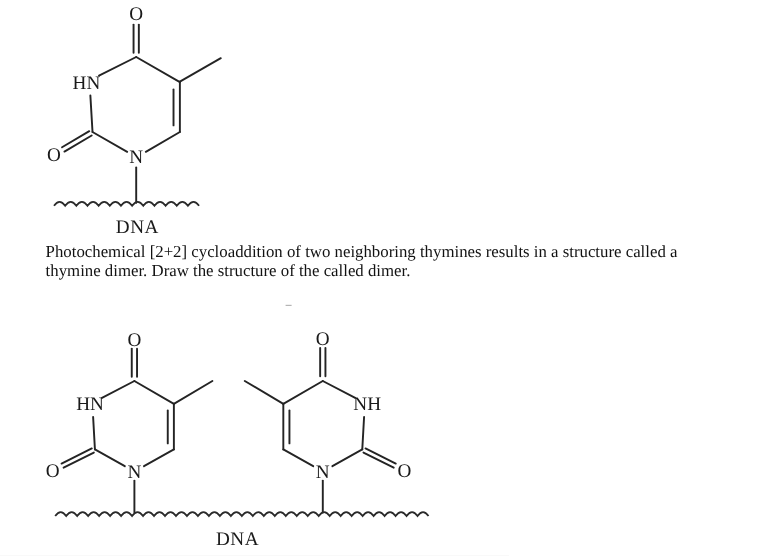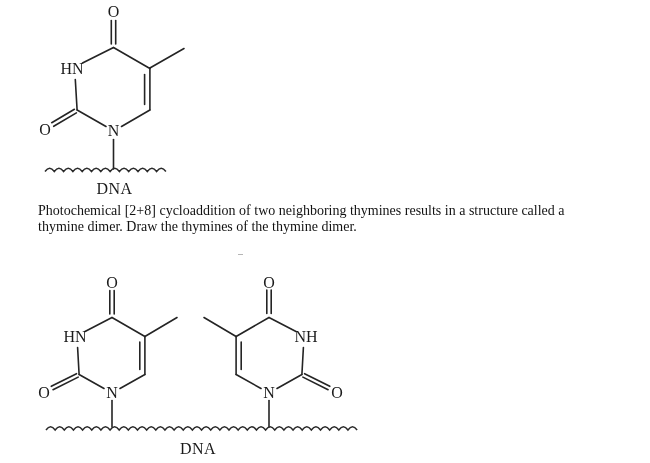--- a/index.html
+++ b/index.html
@@ -103,19 +103,19 @@
       <text class="atom" x="269" y="398" text-anchor="middle">N</text>
     </g>
 
     <g>
       <path class="wavy" d="M46 430 q4.575 -6.5 9.15 0 q4.575 -6.5 9.15 0 q4.575 -6.5 9.15 0 q4.575 -6.5 9.15 0 q4.575 -6.5 9.15 0 q4.575 -6.5 9.15 0 q4.575 -6.5 9.15 0 q4.575 -6.5 9.15 0 q4.575 -6.5 9.15 0 q4.575 -6.5 9.15 0 q4.575 -6.5 9.15 0 q4.575 -6.5 9.15 0 q4.575 -6.5 9.15 0 q4.575 -6.5 9.15 0 q4.575 -6.5 9.15 0 q4.575 -6.5 9.15 0 q4.575 -6.5 9.15 0 q4.575 -6.5 9.15 0 q4.575 -6.5 9.15 0 q4.575 -6.5 9.15 0 q4.575 -6.5 9.15 0 q4.575 -6.5 9.15 0 q4.575 -6.5 9.15 0 q4.575 -6.5 9.15 0 q4.575 -6.5 9.15 0 q4.575 -6.5 9.15 0 q4.575 -6.5 9.15 0 q4.575 -6.5 9.15 0 q4.575 -6.5 9.15 0 q4.575 -6.5 9.15 0 q4.575 -6.5 9.15 0 q4.575 -6.5 9.15 0 q4.575 -6.5 9.15 0 q4.575 -6.5 9.15 0"></path>
       <text class="dna" x="198" y="454" text-anchor="middle">DNA</text>
     </g>
   </svg>
 
   <div class="problem">
-    <div>Photochemical [2+8] cycloaddition of two neighboring thymines results in a structure called a</div>
-    <div>thymine dimer. Draw the thymines of the thymine dimer.</div>
+    <div>Photochemical [2+2] cycloaddition of two neighboring thymines results in a structure called a</div>
+    <div>thymine dimer. Draw the structure of the called dimer.</div>
   </div>
 
   <div class="stray"></div>
 
 </div>
 
 </body></html>

